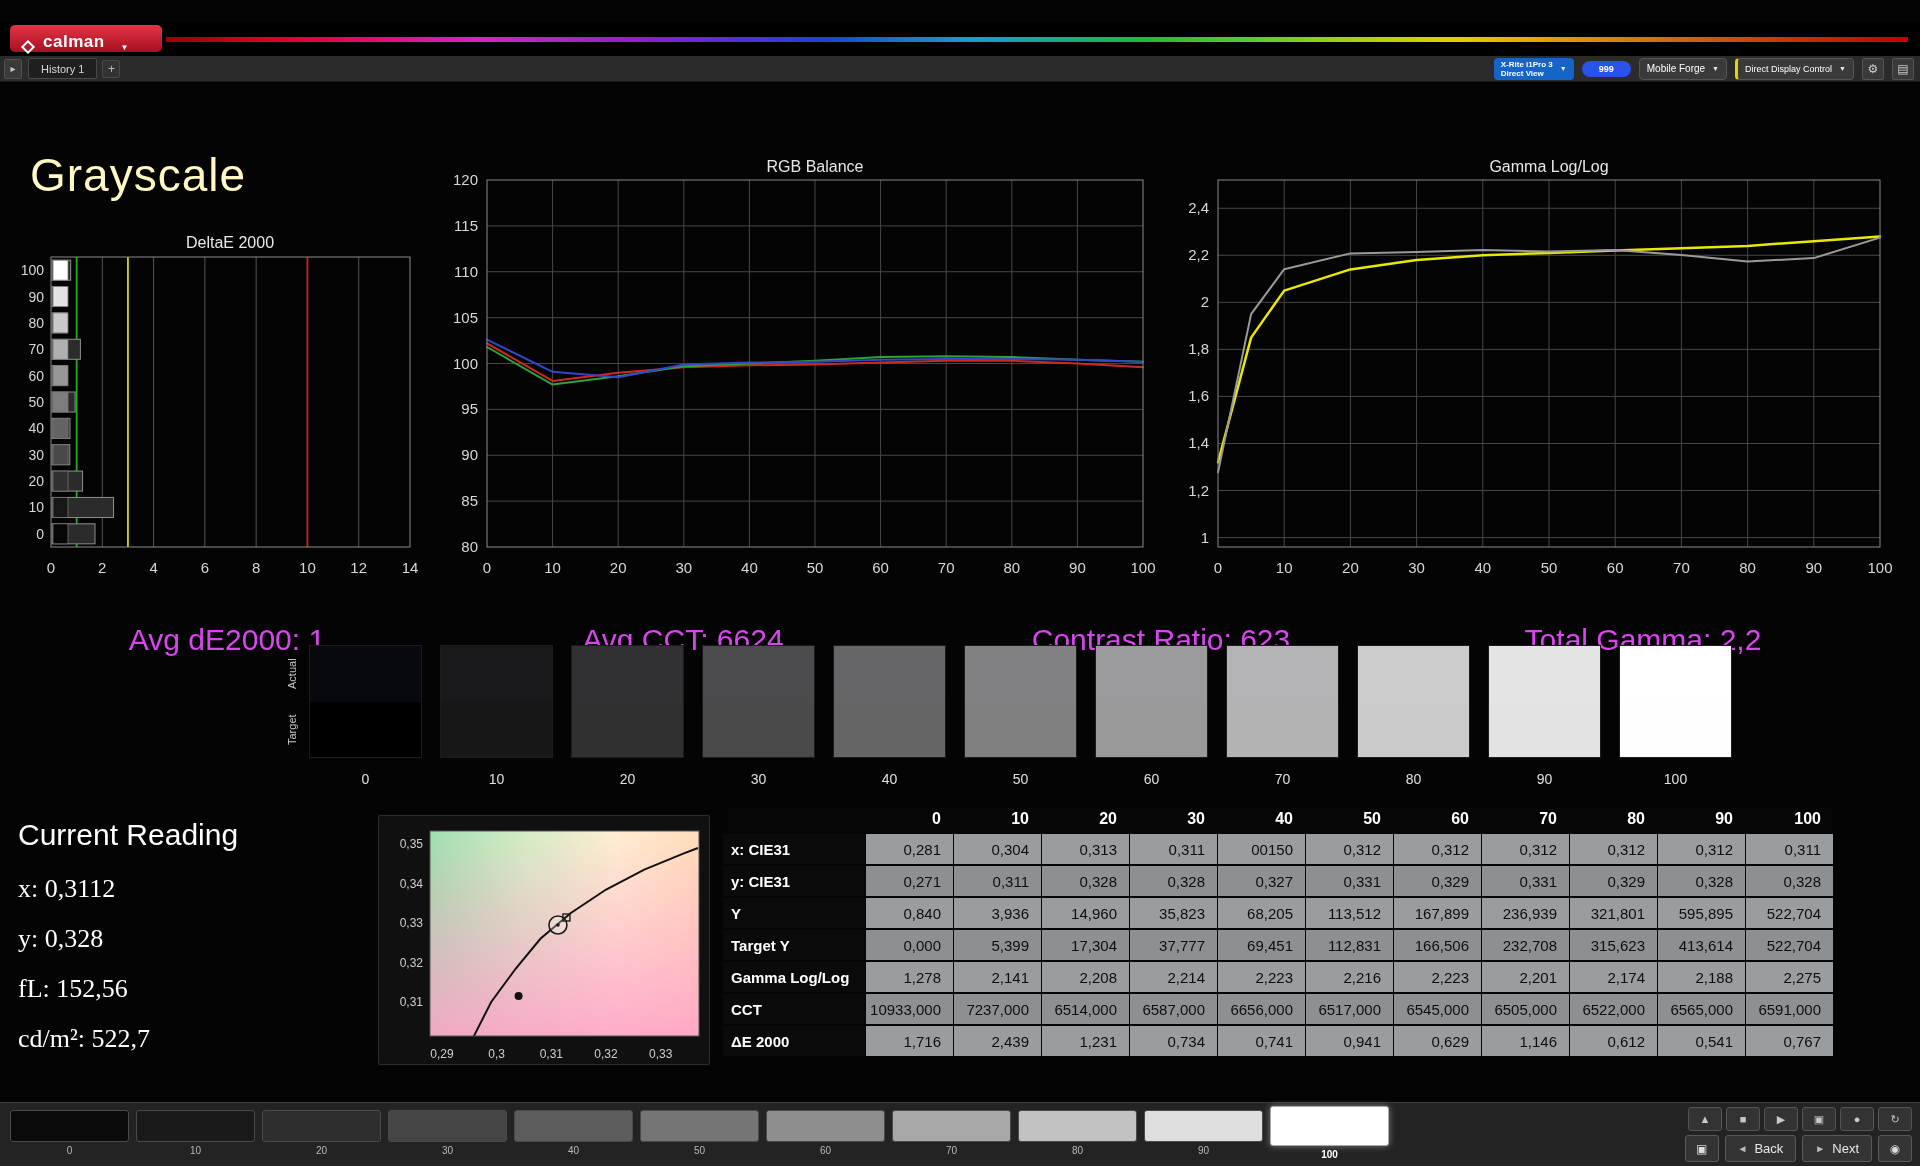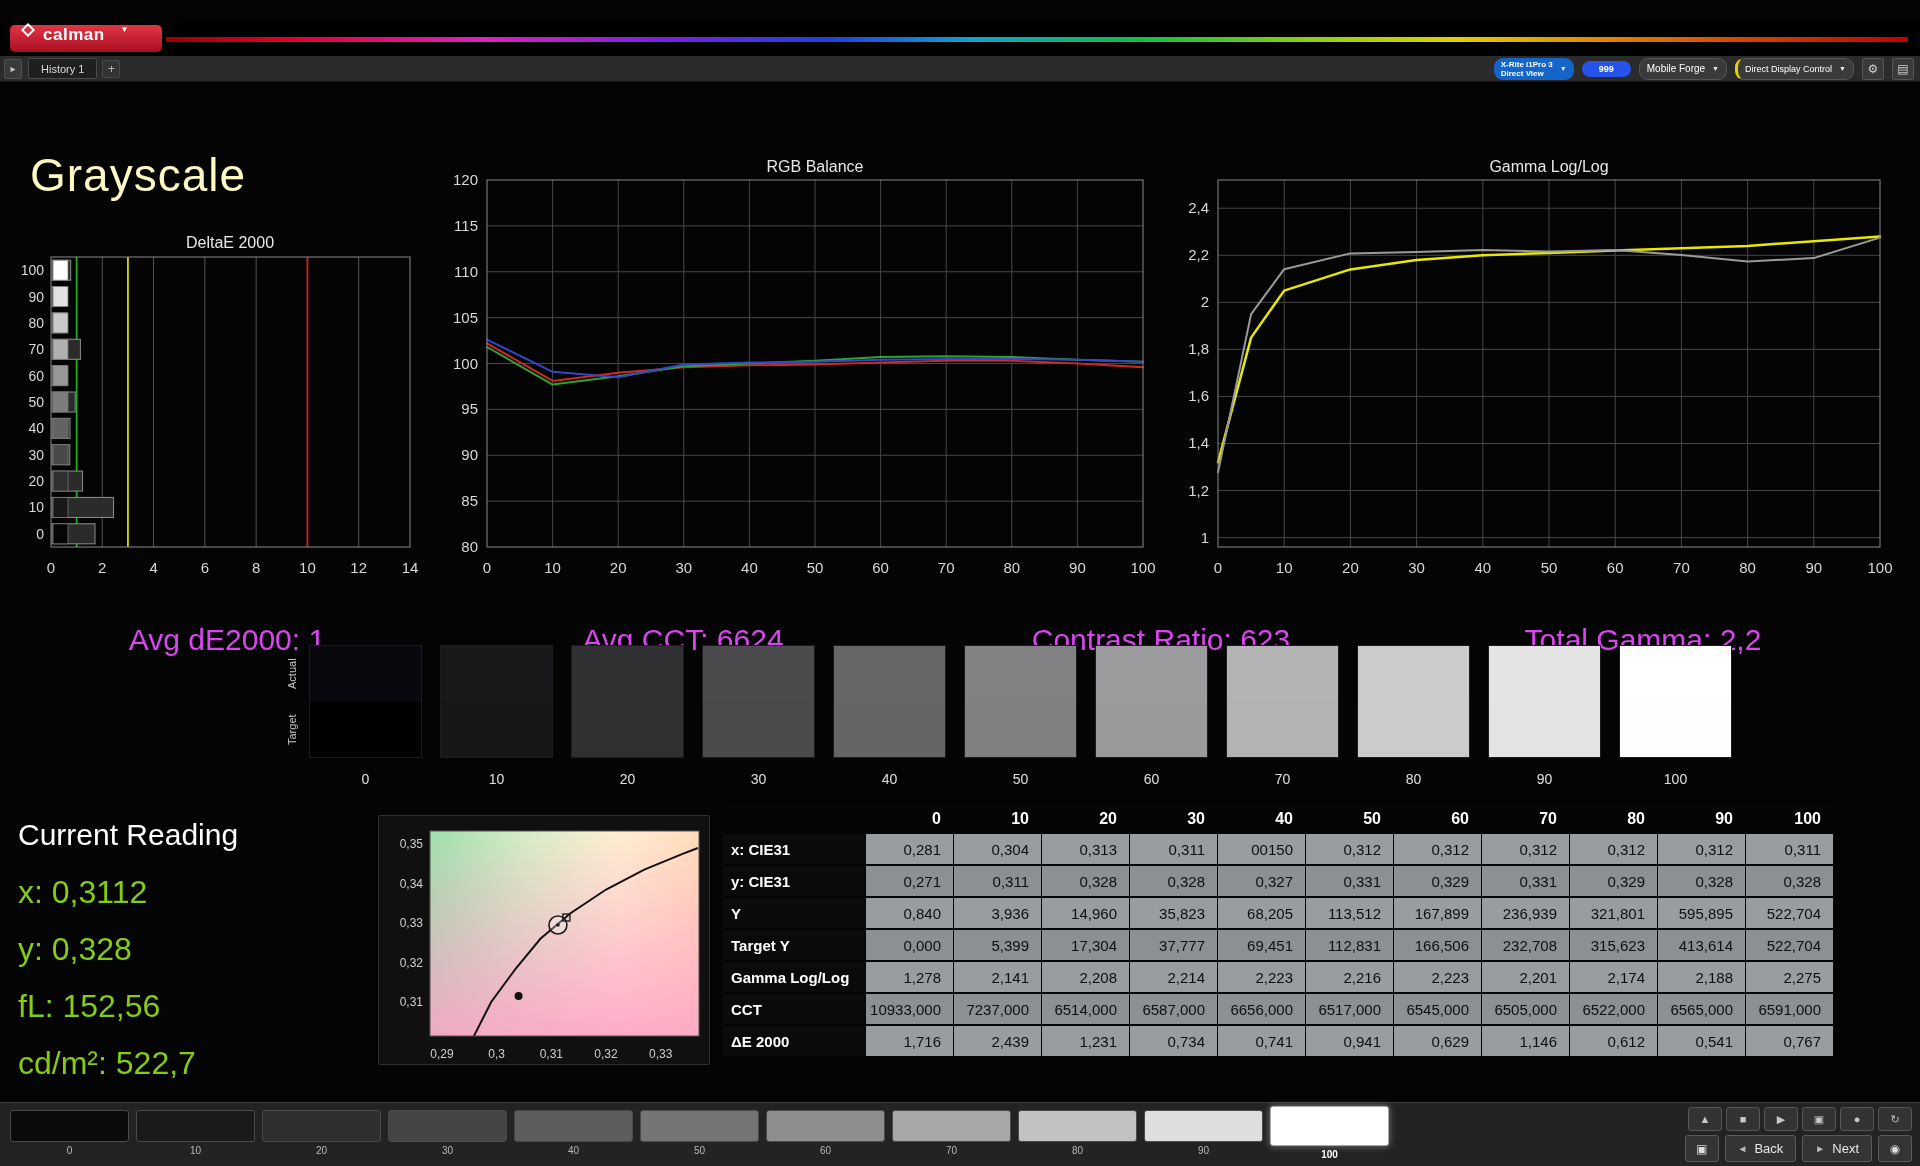--- a/index.html
+++ b/index.html
@@ -12,34 +12,34 @@
   #title-icon i{position:absolute;display:block;transform:rotate(45deg);}
   #title-icon .d1{left:1px;top:2px;width:8px;height:8px;background:#d43040;}
   #title-icon .d2{left:7px;top:6px;width:6px;height:6px;background:#38b048;}
   #title-text{color:#e2e2e2;font-size:11px;margin-left:8px;white-space:pre;}
   #win-controls{margin-left:auto;display:flex;height:22px;}
   .winbtn{width:34px;height:22px;color:#cfcfcf;font-size:13px;display:flex;align-items:center;justify-content:center;}
   .winbtn.close{background:#2a1515;}
 
   
   #brandbar{position:absolute;top:22px;left:0;width:1920px;height:34px;background:#000;}
-  #calman-logo{position:absolute;left:10px;top:3px;width:152px;height:27px;background:linear-gradient(#e23545,#a80f22);border-radius:5px;display:flex;align-items:flex-start;color:#fff;cursor:pointer;}
+  #calman-logo{position:absolute;left:10px;top:3px;width:152px;height:27px;background:linear-gradient(#e23545,#a80f22);border-radius:5px;display:flex;align-items:flex-end;color:#fff;cursor:pointer;}
   #logo-diamond{width:10px;height:10px;border:2px solid #fff;transform:rotate(45deg);margin-left:13px;flex:0 0 auto;}
   #logo-text{font-size:17px;font-weight:bold;margin-left:10px;letter-spacing:.5px;}
   #logo-caret{margin-left:16px;font-size:8px;}
   #rainbow{position:absolute;left:166px;right:12px;top:15px;height:5px;
     background:linear-gradient(90deg,#9c0000 0%,#e00030 7%,#e020c0 18%,#8020e0 28%,#2040e0 38%,#10a0d0 46%,#10c040 56%,#90d010 66%,#e0d000 74%,#e07000 85%,#c00000 100%);}
 
   
   #tabbar{position:absolute;top:56px;left:0;width:1920px;height:26px;background:#2b2b2b;border-bottom:1px solid #161616;display:flex;align-items:center;}
   #tab-nav{width:18px;height:20px;margin-left:4px;background:#3a3a3a;border:1px solid #515151;color:#ccc;font-size:10px;display:flex;align-items:center;justify-content:center;border-radius:2px;}
   .tab{height:21px;background:#1f1f1f;border:1px solid #4a4a4a;color:#d8d8d8;font-size:11px;display:flex;align-items:center;padding:0 12px;margin-left:6px;border-radius:2px;}
   #add-tab{width:18px;height:18px;margin-left:5px;color:#bbb;font-size:12px;display:flex;align-items:center;justify-content:center;background:#333;border:1px solid #4a4a4a;border-radius:2px;}
   #tab-right{margin-left:auto;display:flex;align-items:center;margin-right:6px;gap:8px;}
-  .drop{height:22px;border-radius:9px;display:flex;align-items:center;color:#fff;padding:0 7px;cursor:pointer;}
+  .drop{height:22px;border-radius:4px;display:flex;align-items:center;color:#fff;padding:0 7px;cursor:pointer;}
   #meter-drop{background:#1565c8;}
   #meter-lines{display:flex;flex-direction:column;font-size:8px;line-height:9px;font-weight:bold;}
   #badge{background:#2753e8;border-radius:9px;height:16px;padding:0 17px;font-size:9px;font-weight:bold;color:#fff;display:flex;align-items:center;}
   #source-drop{background:#3a3a3a;border:1px solid #555;font-size:10px;}
   #display-drop{background:#3a3a3a;border:1px solid #555;border-left:3px solid #e6d400;font-size:9px;}
   .caret{font-size:7px;margin-left:7px;color:#e8e8e8;}
   .iconbtn{width:22px;height:22px;background:#3a3a3a;border:1px solid #555;border-radius:2px;color:#ccc;font-size:12px;display:flex;align-items:center;justify-content:center;}
 
   
   #page-heading{position:absolute;left:30px;top:148px;font-size:46px;color:#fef9c3;font-weight:normal;letter-spacing:1px;}
@@ -58,21 +58,21 @@
   #strip-target-label{top:702px;height:56px;}
   #swatch-strip{position:absolute;left:309px;top:645px;display:flex;gap:18px;}
   .strip-swatch{width:113px;}
   .swatch-square{width:113px;height:113px;display:flex;flex-direction:column;border:1px solid #1c1c1c;}
   .swatch-square .half{flex:1;}
   .swatch-label{text-align:center;color:#e0e0e0;font-size:14px;margin-top:13px;}
 
   
   #current-reading{position:absolute;left:18px;top:818px;color:#fff;}
   #current-reading-title{font-size:30px;margin-bottom:22px;}
-  .reading-line{font-size:32px;margin-bottom:20px;color:#84cc16;}
+  .reading-line{font-size:26px;margin-bottom:20px;color:#ffffff;font-family:Liberation Serif, serif;}
 
   
   #cie-panel{position:absolute;left:378px;top:815px;width:332px;height:250px;background:#101010;border:1px solid #2e2e2e;border-radius:2px;}
   #cie-gradient{position:absolute;left:51px;top:15px;width:269px;height:205px;
     background:
       linear-gradient(to bottom, rgba(255,170,205,0) 0%, rgba(255,160,200,0.85) 100%),
       linear-gradient(to right, #9fe0ae 0%, #d4edc6 35%, #ffeed2 70%, #ffddba 100%);}
   #cie-svg{position:absolute;left:0;top:0;}
 
   

